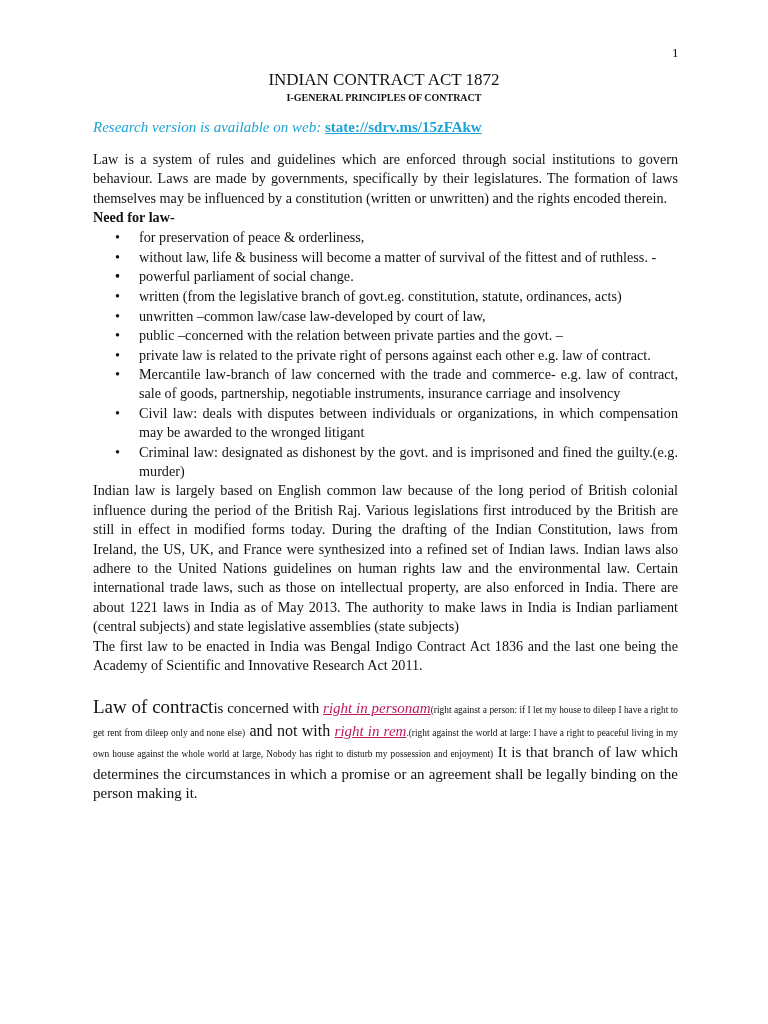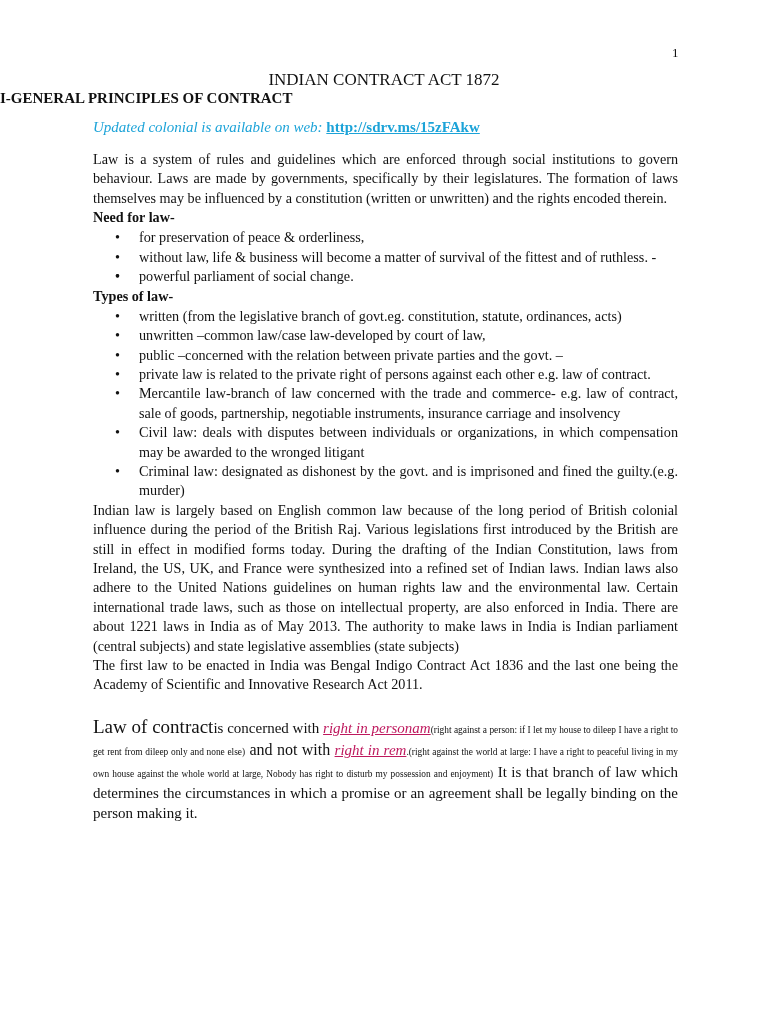--- a/index.html
+++ b/index.html
@@ -2,22 +2,22 @@
 <html><head>
 <meta charset="utf-8">
 <style>
   html, body { margin: 0; padding: 0; background: #ffffff; }
   body { width: 768px; height: 1024px; overflow: hidden; position: relative;
          font-family: "Liberation Serif", "DejaVu Serif", serif; color: #111; }
   .page { position: absolute; left: 0; top: 0; width: 768px; height: 1024px; }
   .page-number { position: absolute; top: 45px; left: 672px; font-size: 13px; }
   .title { position: absolute; top: 70px; left: 0; width: 768px; text-align: center;
            font-size: 17px; line-height: 19px; }
-  .subtitle { position: absolute; top: 89px; left: 0; width: 768px; text-align: left;
-              font-size: 15px; font-weight: bold; line-height: 18px; }
+  .subtitle { position: absolute; top: 89px; left: 0; width: 768px; text-align: center;
+              font-size: 10px; font-weight: bold; line-height: 18px; }
   .updated { position: absolute; top: 119px; left: 93px; font-size: 15px; }
   .updated .lead { color: #1ca3d8; font-style: italic; }
   .updated .url { color: #1ca3d8; font-weight: bold; text-decoration: underline; }
   .body { position: absolute; top: 150px; left: 93px; width: 585px; font-size: 14.2px; line-height: 19.4px; }
   .p { text-align: justify; margin: 0; }
   .h { font-weight: bold; margin: 0; }
   ul.bl { list-style: none; margin: 0; padding: 0; }
   ul.bl li { position: relative; padding-left: 46px; text-align: justify; margin: 0; }
   ul.bl li .bullet { position: absolute; left: 22px; top: 0; }
   ul.need li { margin-bottom: 0.5px; }
@@ -32,35 +32,34 @@
 </head>
 <body>
 
 <div class="page">
   <div class="page-number">1</div>
 
   <div class="title">INDIAN CONTRACT ACT 1872</div>
   <div class="subtitle">I-GENERAL PRINCIPLES OF CONTRACT</div>
 
   <div class="updated">
-    <span class="lead">Updated colonial is available on web</span><span class="lead">: </span><a class="url">http://sdrv.ms/15zFAkw</a>
+    <span class="lead">Research version is available on web</span><span class="lead">: </span><a class="url">state://sdrv.ms/15zFAkw</a>
   </div>
 
   <div class="body">
     <p class="p">Law is a system of rules and guidelines which are enforced through social institutions to govern behaviour. Laws are made by governments, specifically by their legislatures. The formation of laws themselves may be influenced by a constitution (written or unwritten) and the rights encoded therein.</p>
 
     <p class="h">Need for law-</p>
     <ul class="bl need">
       <li><span class="bullet">•</span><span>for preservation of peace &amp; orderliness,</span></li>
       <li><span class="bullet">•</span><span>without law, life &amp; business will become a matter of survival of the fittest and of ruthless. -</span></li>
       <li><span class="bullet">•</span></li>
       <li><span class="bullet">•</span><span>powerful parliament of social change.</span></li>
     </ul>
 
-    <p class="h">Types of law-</p>
     <ul class="bl">
       <li><span class="bullet">•</span><span>written (from the legislative branch of govt.eg. constitution, statute, ordinances, acts)</span></li>
       <li><span class="bullet">•</span><span>unwritten –common law/case law-developed by court of law,</span></li>
       <li><span class="bullet">•</span><span>public –concerned with the relation between private parties and the govt. –</span></li>
       <li><span class="bullet">•</span><span>private law is related to the private right of persons against each other e.g. law of contract.</span></li>
       <li><span class="bullet">•</span><span>Mercantile law-branch of law concerned with the trade and commerce- e.g. law of contract, sale of goods, partnership, negotiable instruments, insurance carriage and insolvency</span></li>
       <li><span class="bullet">•</span><span>Civil law: deals with disputes between individuals or organizations, in which compensation may be awarded to the wronged litigant</span></li>
       <li><span class="bullet">•</span><span>Criminal law: designated as dishonest by the govt. and is imprisoned and fined the guilty.(e.g. murder)</span></li>
     </ul>
 

